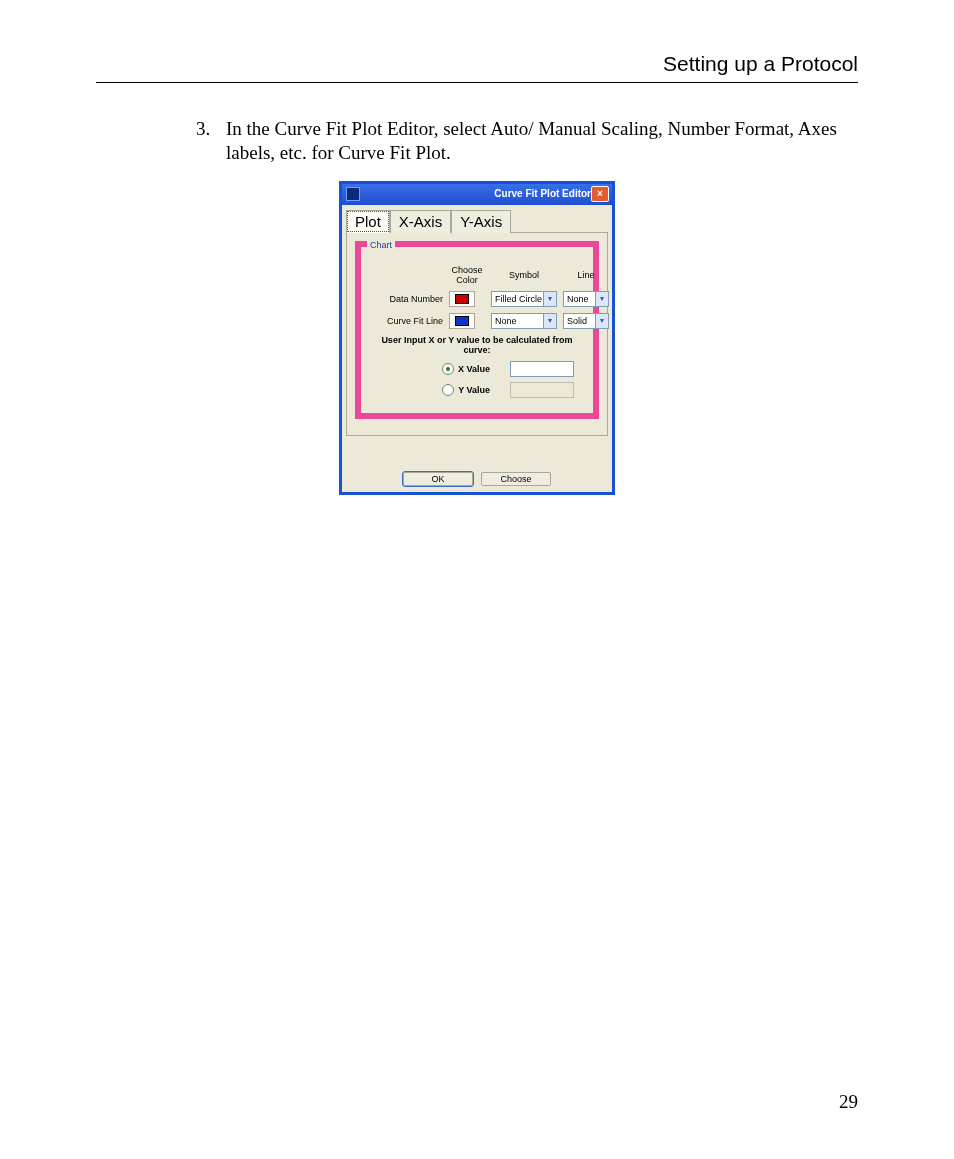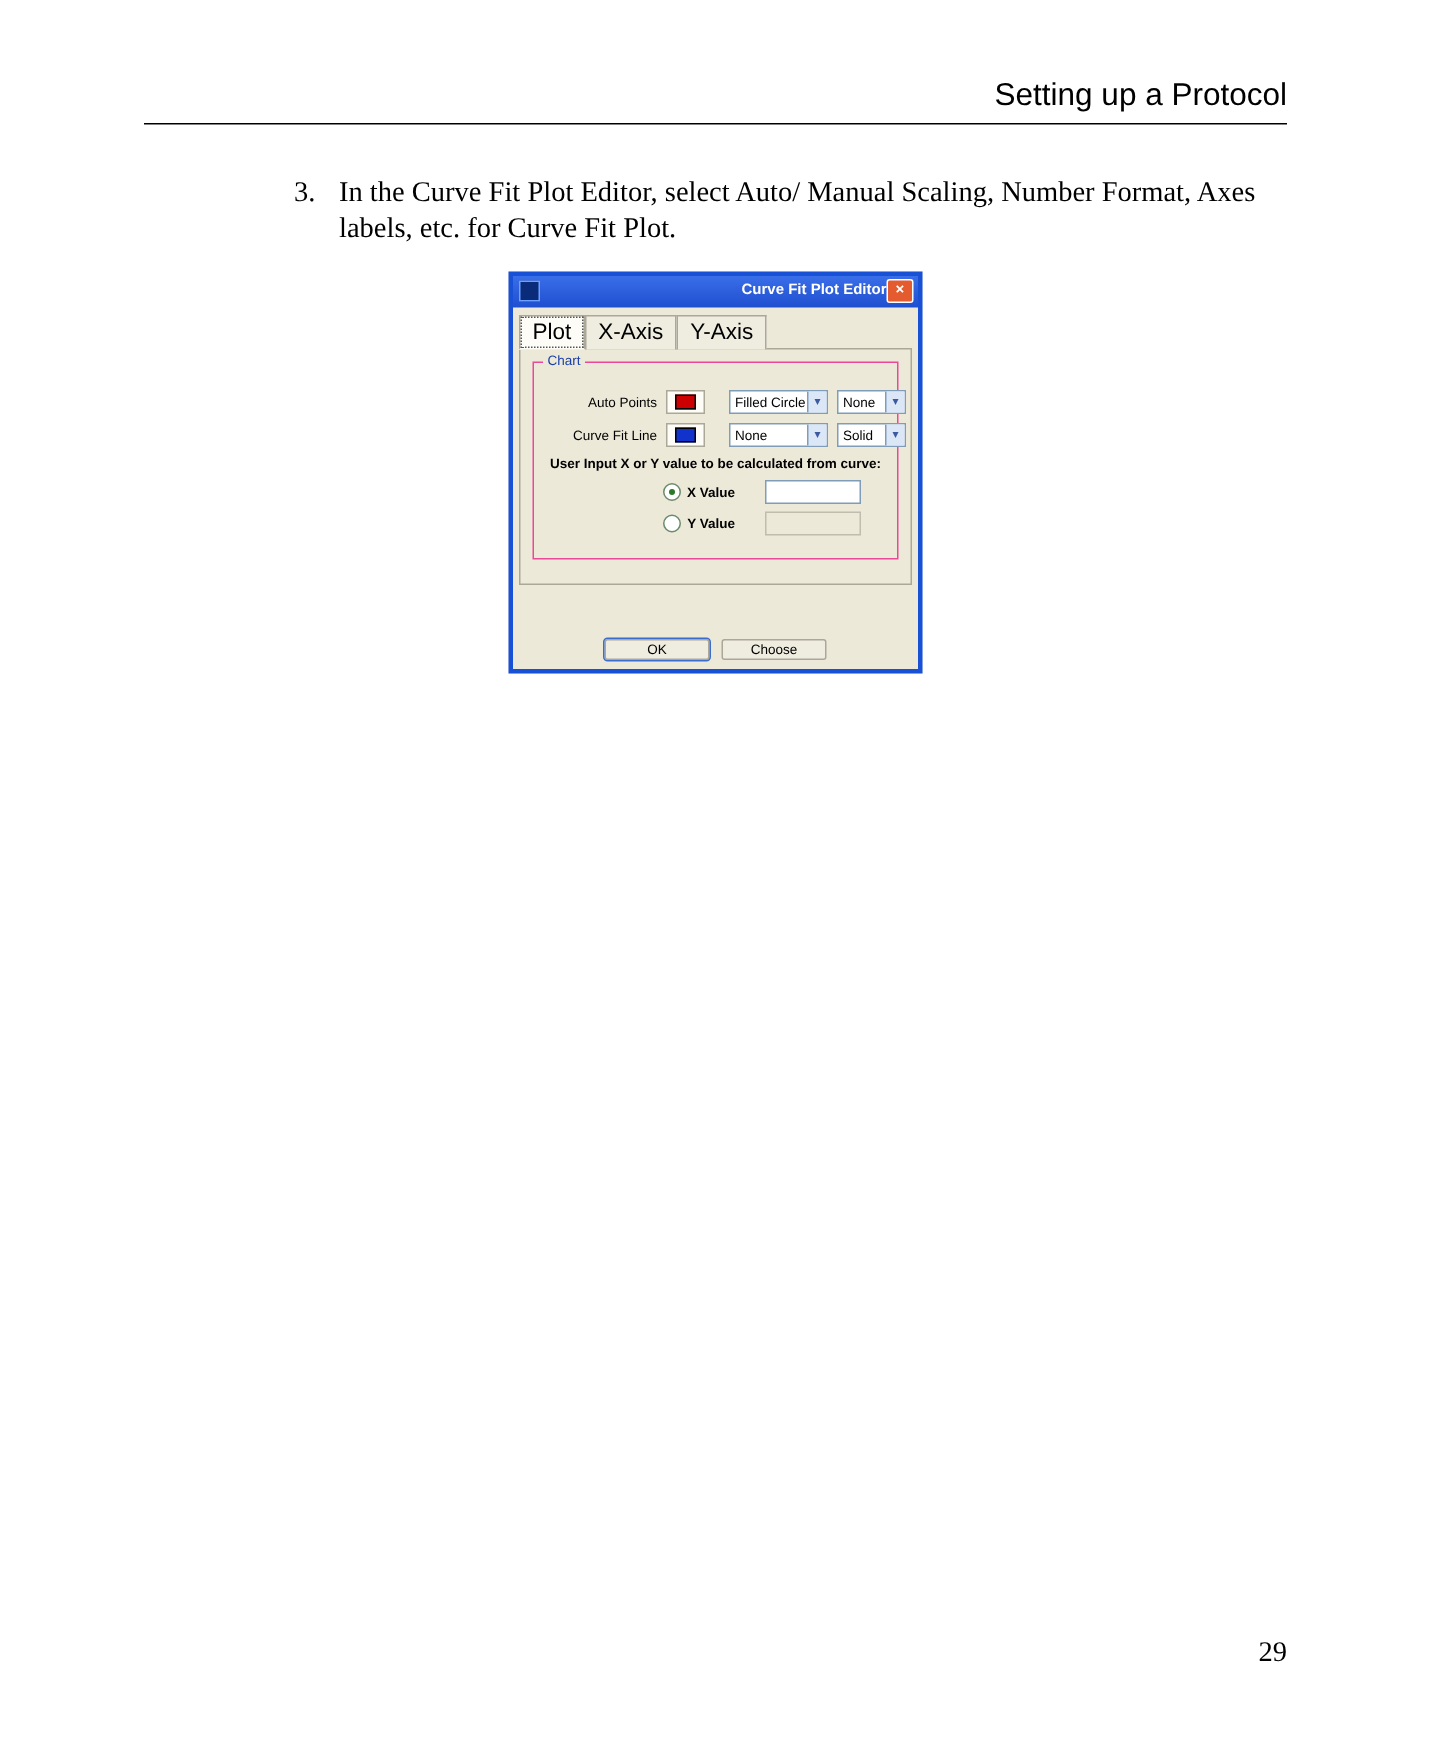--- a/index.html
+++ b/index.html
@@ -102,21 +102,21 @@
     outline: 1px dotted #555;
     outline-offset: -2px;
   }
   .tab-pane {
     margin: 0 4px 4px 4px;
     border: 1px solid #aca899;
     background: #ece9d8;
     padding: 8px 8px 10px 8px;
   }
   .group {
-    border: 1px solid #ec4899;
+    border: 6px solid #ec4899;
     padding: 18px 8px 10px 8px;
     position: relative;
     margin-bottom: 6px;
   }
   .group-title {
     position: absolute;
     top: -7px; left: 6px;
     background: #ece9d8;
     padding: 0 3px;
     color: #1a3ea8;
@@ -236,23 +236,29 @@
         <div class="tabs">
           <div class="tab active">Plot</div>
           <div class="tab">X-Axis</div>
           <div class="tab">Y-Axis</div>
         </div>
 
         <div class="tab-pane">
           <div class="group">
             <span class="group-title">Chart</span>
 
+            <div class="hdr-row">
+              <span class="c1">.</span>
+              <span>Choose Color</span>
+              <span>Symbol</span>
+              <span>Line</span>
+            </div>
 
             <div class="row">
-              <span class="row-label">Auto Points</span>
+              <span class="row-label">Data Number</span>
               <span class="color-btn">
                 <span class="color-swatch"></span>
               </span>
               <span class="combo">
                 <span class="val">Filled Circle</span>
                 <span class="arrow">▾</span>
               </span>
               <span class="combo">
                 <span class="val">None</span>
                 <span class="arrow">▾</span>

